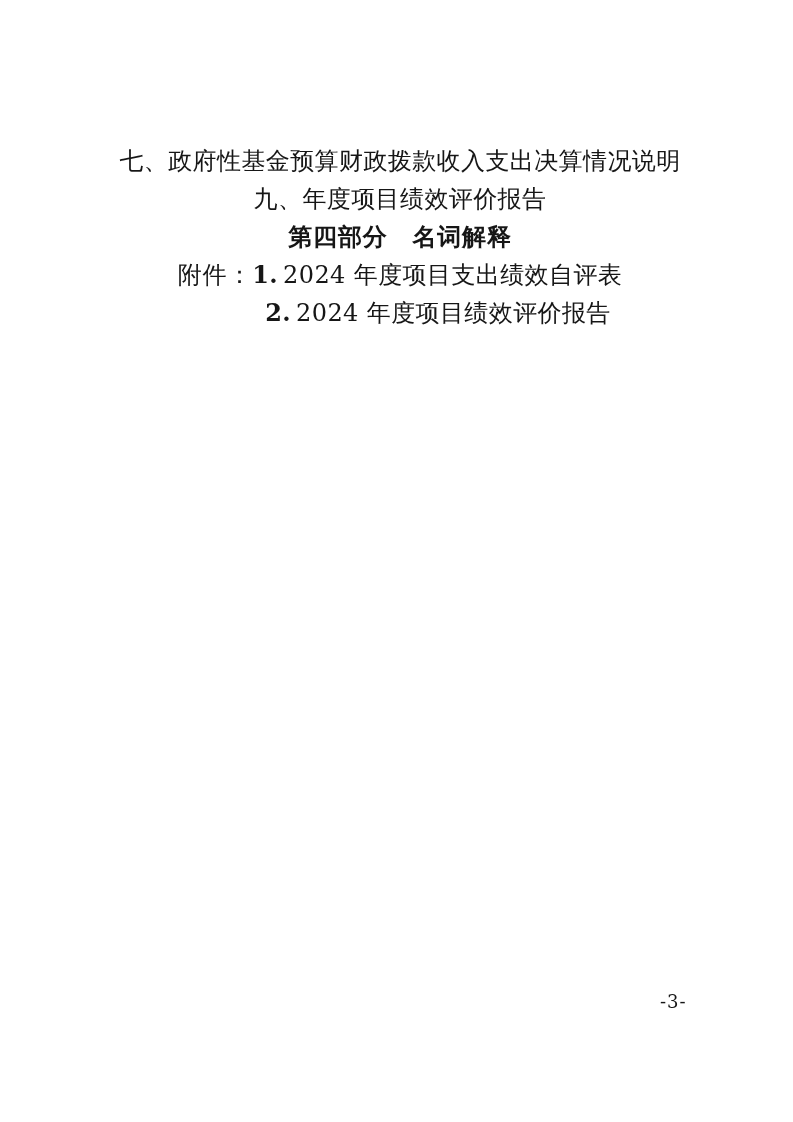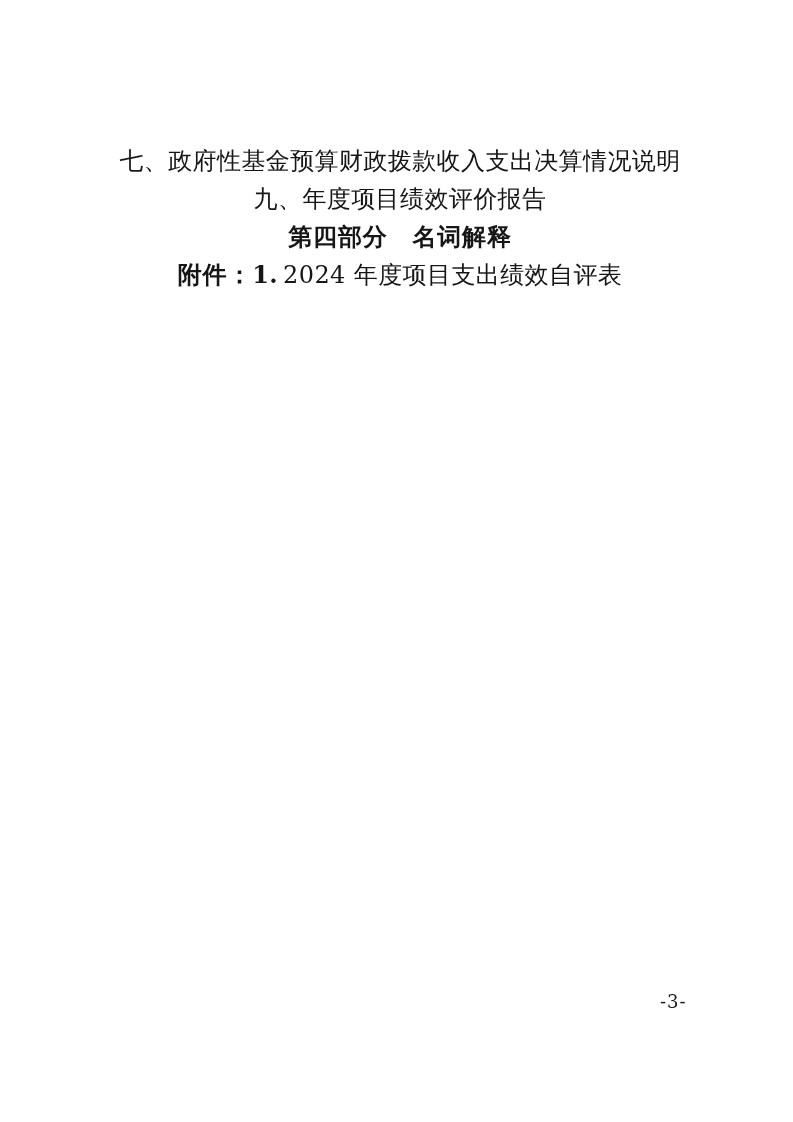--- a/index.html
+++ b/index.html
@@ -40,21 +40,21 @@
   .heading {
     font-weight: bold;
     font-family: "Liberation Sans", "DejaVu Sans", sans-serif;
     letter-spacing: 0.8px;
   }
   .heading .heading-gap {
     display: inline-block;
     width: 25px;
   }
   .attach-label {
-    font-weight: bold;
+    font-weight: normal;
     font-family: "Liberation Sans", "DejaVu Sans", sans-serif;
     letter-spacing: 0.8px;
   }
   .attach-num {
     font-weight: bold;
     margin-right: 5px;
   }
   .attach-line-2 {
     padding-left: 76px;
   }
@@ -79,17 +79,20 @@
     <p class="toc-line">九、年度项目绩效评价报告</p>
 
     <p class="heading">
       <span>第四部分</span><span class="heading-gap"></span><span>名词解释</span>
     </p>
 
     <p class="attach-line-1">
       <span class="attach-label">附件：</span><span class="attach-num">1.</span><span>2024 年度项目支出绩效自评表</span>
     </p>
 
+    <p class="attach-line-2">
+      <span class="attach-num">2.</span><span>2024 年度项目绩效评价报告</span>
+    </p>
 
   </div>
 
   <div class="page-number">-3-</div>
 </div>
 
 </body></html>

